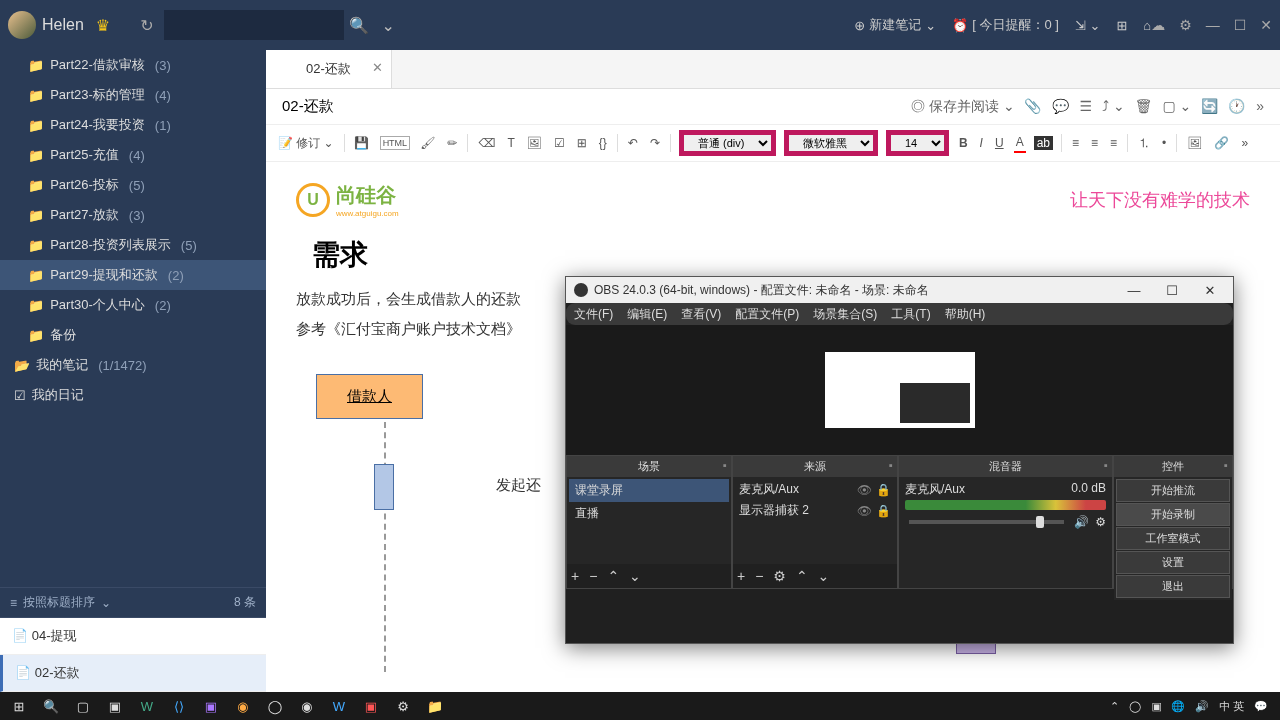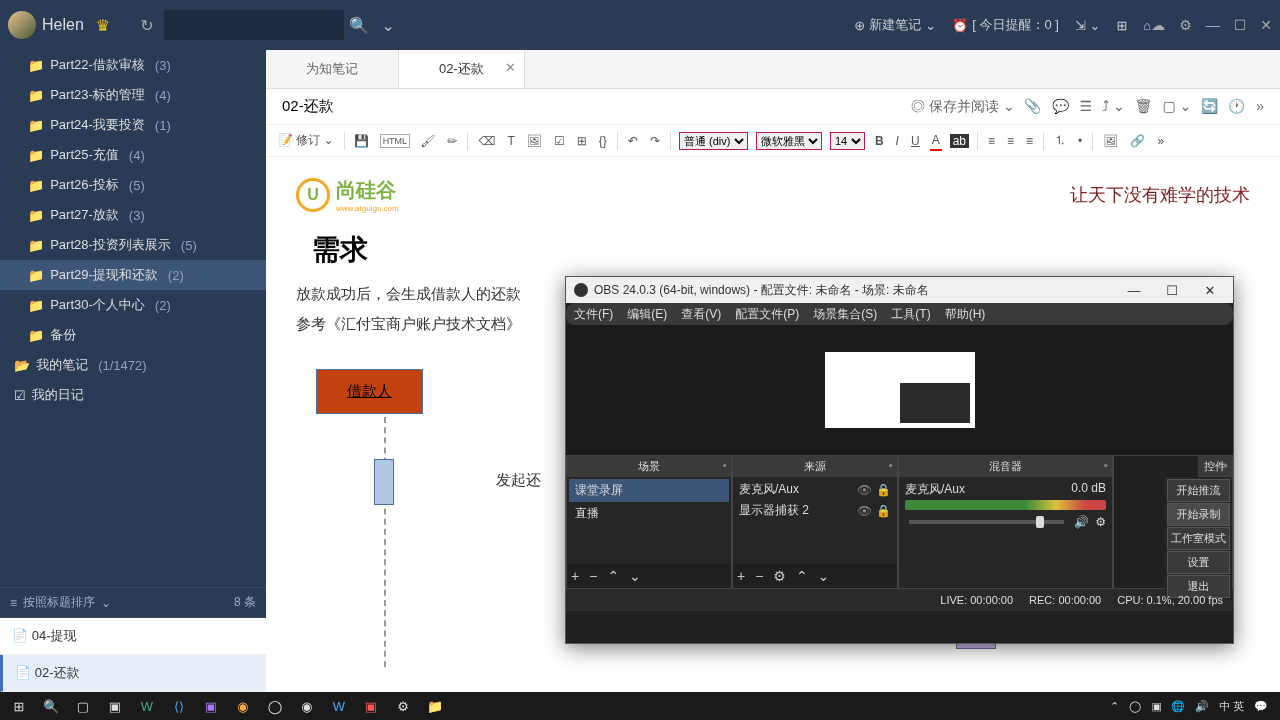--- a/index.html
+++ b/index.html
@@ -33,52 +33,52 @@
 .tabs { display:flex; border-bottom:1px solid #ddd; background:#f5f5f5; }
 .tab { padding:10px 40px; font-size:13px; color:#666; border-right:1px solid #ddd; position:relative; }
 .tab.active { background:#fff; color:#333; }
 .tab .close { position:absolute; right:8px; color:#888; }
 
 .doc-header { display:flex; align-items:center; padding:8px 16px; gap:10px; border-bottom:1px solid #eee; }
 .doc-title { font-size:15px; font-weight:500; flex:1; }
 .doc-tools { display:flex; gap:10px; color:#666; font-size:14px; }
 
 .toolbar { display:flex; align-items:center; gap:8px; padding:5px 10px; border-bottom:1px solid #eee; font-size:12px; color:#555; }
-.toolbar select { font-size:11px; border:1px solid #be185d; padding:1px 0; }
+.toolbar select { font-size:11px; border:5px solid #be185d; padding:1px 10px; }
 .toolbar .tb-btn { cursor:pointer; padding:2px; }
 .toolbar .sep { width:1px; height:18px; background:#ddd; }
 
 .doc-body { flex:1; padding:20px 30px; overflow:hidden; position:relative; }
 .brand { display:flex; justify-content:space-between; align-items:center; margin-bottom:18px; }
 .brand-logo { display:flex; align-items:center; gap:6px; }
 .brand-logo .circ { width:34px; height:34px; border-radius:50%; border:3px solid #f5a623; display:flex; align-items:center; justify-content:center; color:#7cb342; font-weight:bold; }
 .brand-name { color:#7cb342; font-size:20px; font-weight:bold; }
 .brand-sub { font-size:8px; color:#f5a623; }
-.brand-slogan { font-size:18px; color:#7f1d1d;text-align:center; }
+.brand-slogan { font-size:18px; color:#ec4899;text-align:center; }
 .heading { font-size:28px; font-weight:bold; margin:10px 16px; }
 .para { font-size:15px; line-height:2; color:#333; }
 
 .diagram { position:relative; margin-top:20px; height:400px; }
-.dg-box { position:absolute; background:#c2410c; border:1px solid #4a6fa5; padding:12px 30px; text-align:left; font-size:15px; text-decoration:underline; }
+.dg-box { position:absolute; background:#fdba74; border:1px solid #4a6fa5; padding:12px 30px; text-align:left; font-size:15px; text-decoration:underline; }
 .dg-line { position:absolute; border-left:2px dashed #999; }
 .dg-label { position:absolute; font-size:15px; color:#333; }
 
 .obs { position:absolute; left:565px; top:276px; width:669px; height:368px; background:#202020; border:1px solid #555; box-shadow:0 4px 20px rgba(0,0,0,0.5); color:#ddd; font-size:12px; z-index:100; }
 .obs-title { height:26px; background:#f0f0f0; color:#333; display:flex; align-items:center; padding:0 8px; font-size:12px; }
 .obs-title .obs-icon { width:14px; height:14px; border-radius:50%; background:#333; margin-right:6px; }
 .obs-title .win-ctrl { margin-left:auto; display:flex; gap:8px; }
 .obs-title .win-ctrl span { width:30px; text-align:center; cursor:pointer; font-size:13px; }
 .obs-menu { height:22px; background:#3a3a3a; display:flex; align-items:center; gap:14px; padding:0 8px; font-size:12px;border-radius:9px; }
 .obs-menu span { cursor:pointer; }
 .obs-preview { height:130px; background:#1a1a1a; display:flex; align-items:center; justify-content:center; }
 .obs-thumb { width:150px; height:76px; background:#fff; position:relative; }
 .obs-thumb::after { content:''; position:absolute; right:5px; bottom:5px; width:70px; height:40px; background:#2a2a2a; }
 .obs-panels { display:flex; height:134px; }
 .obs-panel { flex:1; border:1px solid #444; display:flex; flex-direction:column; }
-.obs-panel.controls { flex:0 0 120px;align-items:flex-end; }
+.obs-panel.controls { flex:0 0 120px; }
 .obs-panel-h { background:#3a3a3a; padding:3px 6px; text-align:center; position:relative; font-size:11px; }
 .obs-panel-h .grip { position:absolute; right:4px; top:3px; color:#888; }
 .obs-panel-body { flex:1; background:#262626; padding:2px; }
 .obs-list-item { padding:3px 6px; cursor:pointer; }
 .obs-list-item.sel { background:#3d5577; }
 .obs-src-row { display:flex; align-items:center; padding:2px 4px; gap:4px; }
 .obs-src-row .icons { margin-left:auto; display:flex; gap:4px; color:#888; }
 .obs-mixer-row { padding:2px 4px; }
 .obs-meter { height:10px; background:linear-gradient(90deg,#3a8a3a 0%,#3a8a3a 60%,#d9c23a 75%,#c44 90%); margin:2px 0; border-radius:2px; }
 .obs-slider { height:4px; background:#555; margin:8px 4px; position:relative; }
@@ -154,21 +154,20 @@
       <span class="count">8 条</span>
     </div>
     <div class="note-list">
       <div class="note-item">📄 <span>04-提现</span></div>
       <div class="note-item sel">📄 <span>02-还款</span></div>
     </div>
   </div>
 
   <div class="content">
     <div class="tabs">
-      <div class="tab"><span>为知笔记</span></div>
       <div class="tab active"><span>02-还款</span><span class="close">✕</span></div>
     </div>
     <div class="doc-header">
       <span class="doc-title">02-还款</span>
       <div class="doc-tools">
         <span>◎ <span>保存并阅读</span> ⌄</span>
         <span>📎</span>
         <span>💬</span>
         <span>☰</span>
         <span>⤴ ⌄</span>
@@ -327,25 +326,20 @@
     <div class="obs-panel controls">
       <div class="obs-panel-h"><span>控件</span><span class="grip">▪</span></div>
       <div class="obs-panel-body" style="padding:1px">
         <div class="obs-ctrl-btn">开始推流</div>
         <div class="obs-ctrl-btn hover">开始录制</div>
         <div class="obs-ctrl-btn">工作室模式</div>
         <div class="obs-ctrl-btn">设置</div>
         <div class="obs-ctrl-btn">退出</div>
       </div>
     </div>
-  </div>
-  <div class="obs-status">
-    <span>LIVE: 00:00:00</span>
-    <span>REC: 00:00:00</span>
-    <span>CPU: 0.1%, 20.00 fps</span>
   </div>
 </div>
 
 <div class="taskbar">
   <div class="tb-item">⊞</div>
   <div class="tb-item">🔍</div>
   <div class="tb-item">▢</div>
   <div class="tb-item">▣</div>
   <div class="tb-item" style="color:#4a8">W</div>
   <div class="tb-item" style="color:#4af">⟨⟩</div>

